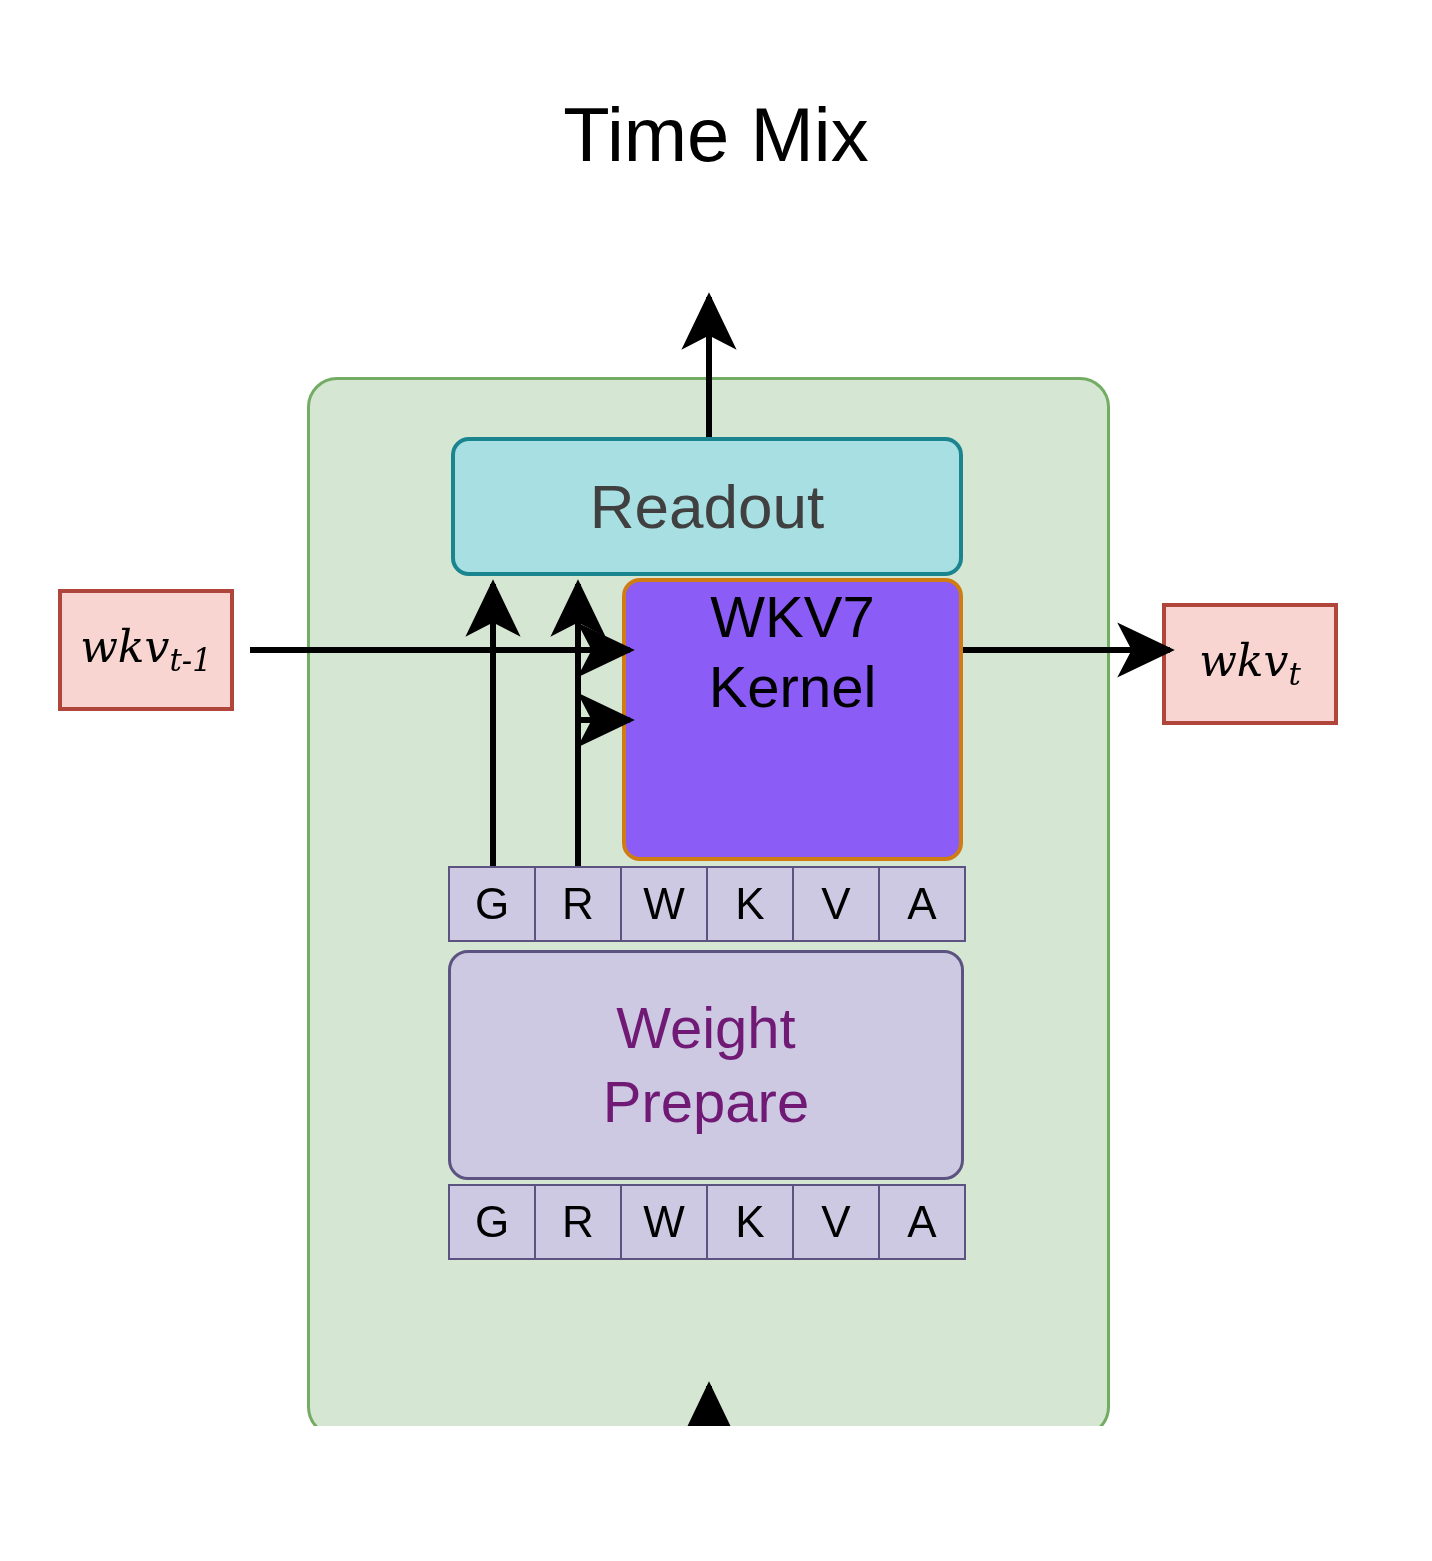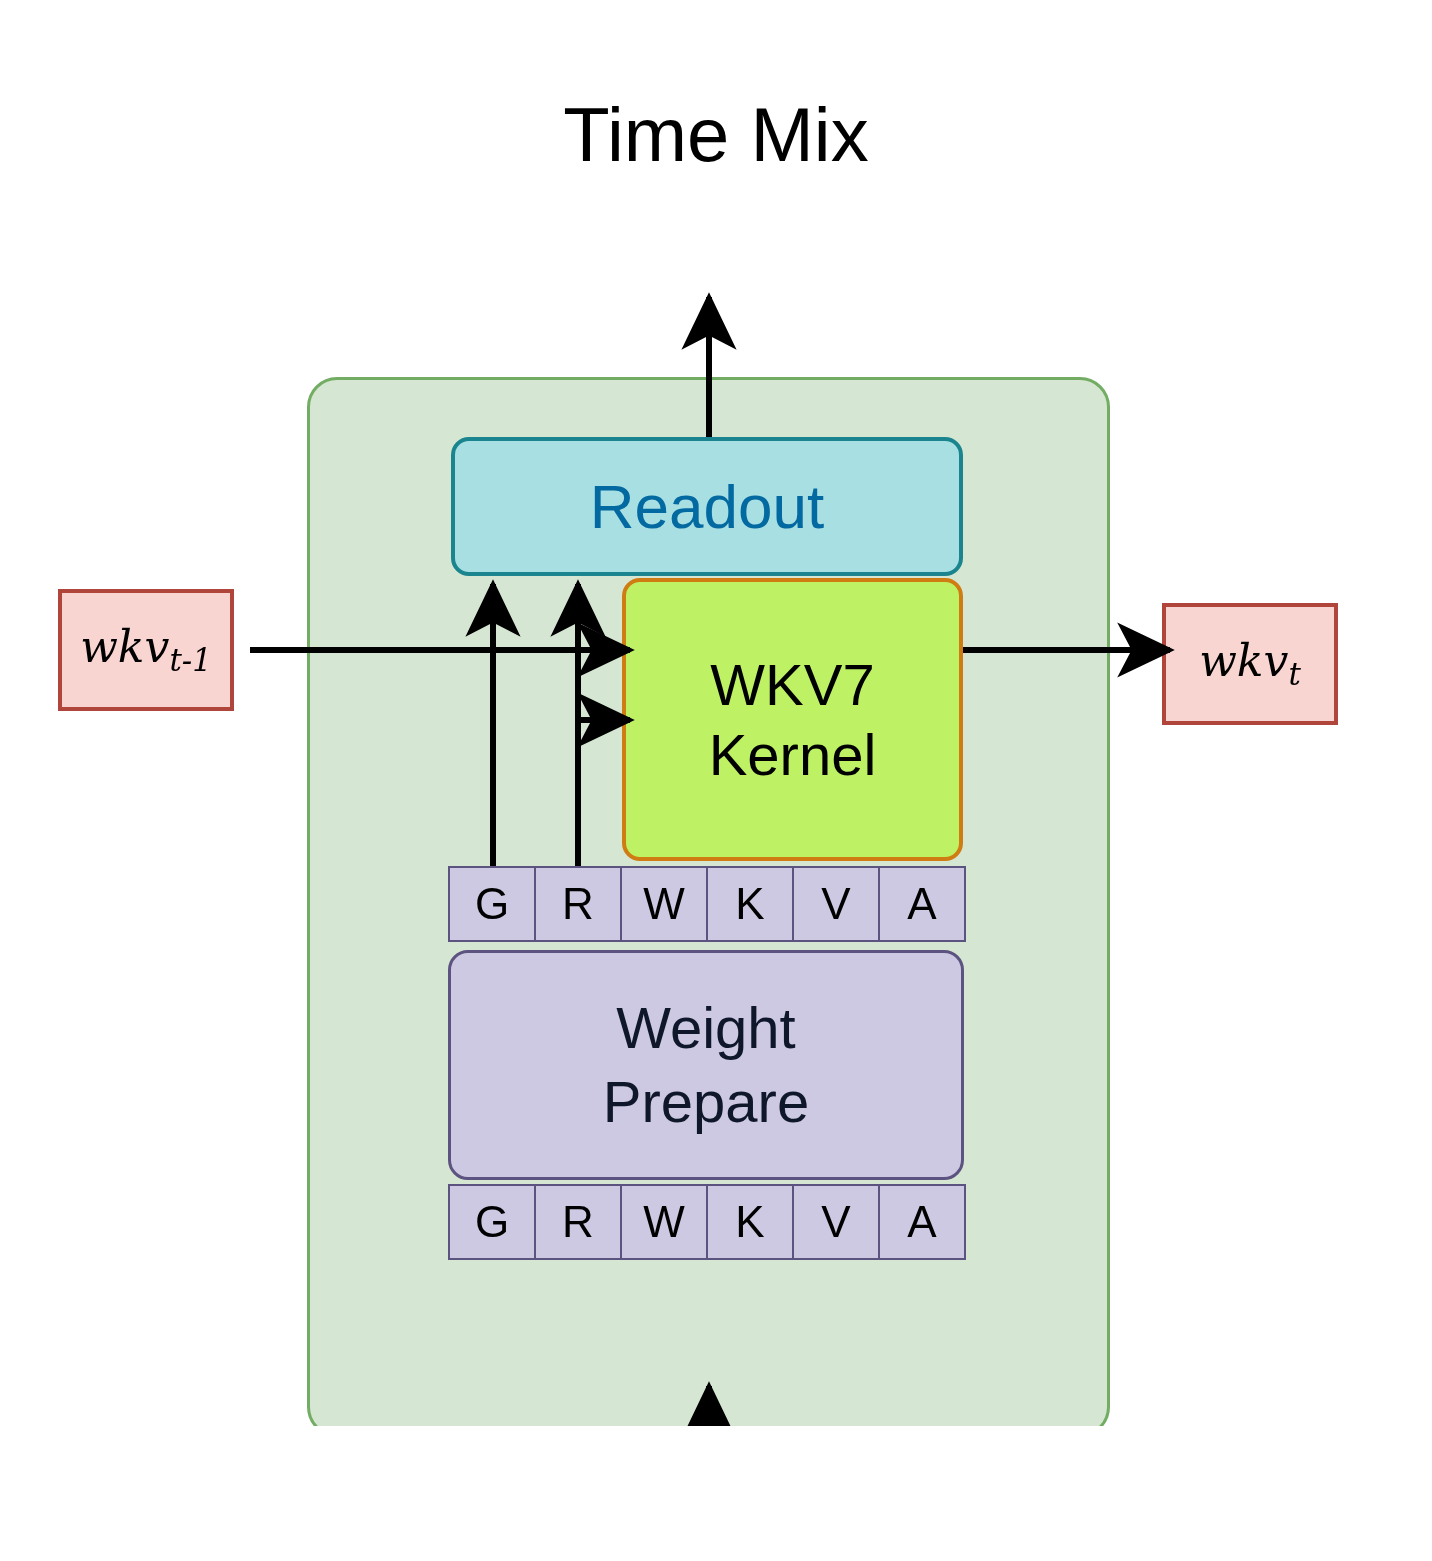--- a/index.html
+++ b/index.html
@@ -66,39 +66,38 @@
     width: 512px;
     height: 139px;
     background: #a8dfe2;
     border: 4px solid #1a858f;
     border-radius: 18px;
     box-sizing: border-box;
     display: flex;
     align-items: center;
     justify-content: center;
     font-size: 62px;
-    color: #0369a1;
+    color: #404040;
     z-index: 20;
   }
 
   
   #wkv7-box {
     position: absolute;
     left: 622px;
     top: 578px;
     width: 341px;
     height: 283px;
-    background: #bef264;
+    background: #8b5cf6;
     border: 4px solid #cf7d13;
     border-radius: 18px;
     box-sizing: border-box;
     display: flex;
     flex-direction: column;
     align-items: center;
-    justify-content: center;
     font-size: 58px;
     line-height: 70px;
     color: #000000;
     z-index: 22;
   }
 
   
   .token-row {
     position: absolute;
     left: 448px;
@@ -132,21 +131,21 @@
     background: #cdc9e3;
     border: 3px solid #5d5380;
     border-radius: 20px;
     box-sizing: border-box;
     display: flex;
     flex-direction: column;
     align-items: center;
     justify-content: center;
     font-size: 58px;
     line-height: 74px;
-    color: #0f172a;
+    color: #701a75;
     z-index: 20;
   }
 
   
   #token-shift-box {
     position: absolute;
     left: 448px;
     top: 1262px;
     width: 516px;
     height: 117px;

